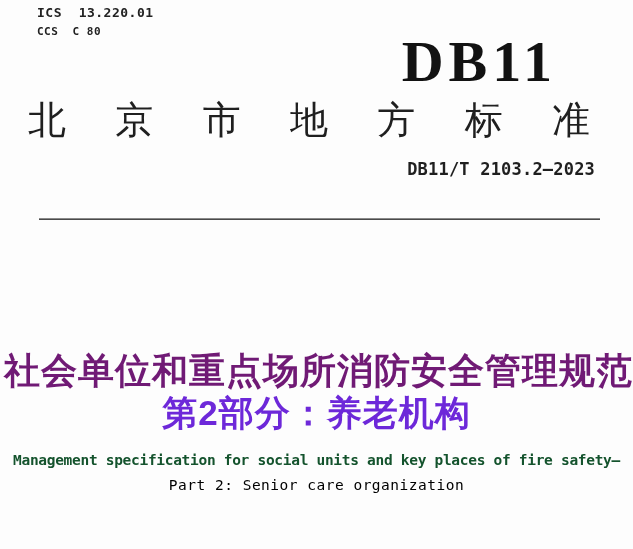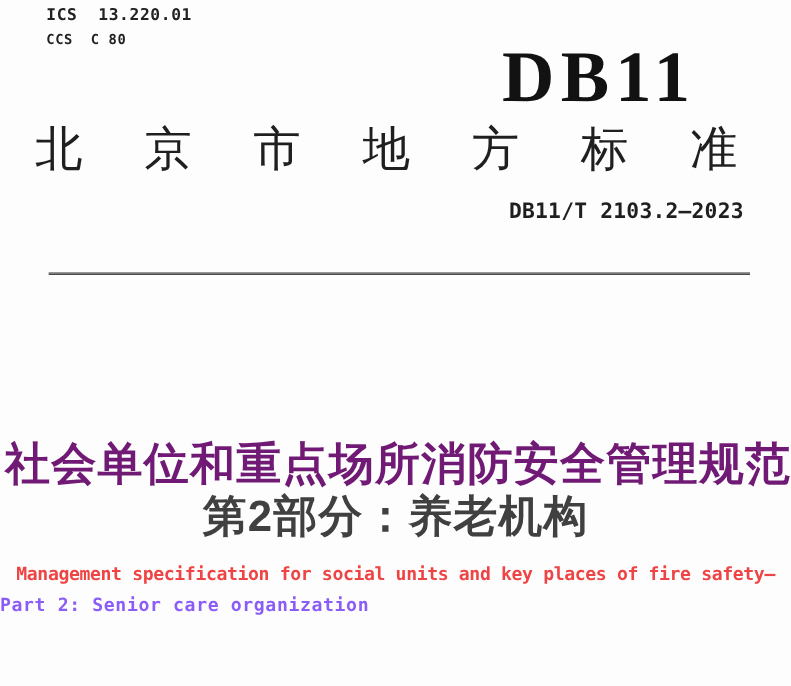--- a/index.html
+++ b/index.html
@@ -103,44 +103,45 @@
   }
   .doc-title-line2 {
     position: absolute;
     left: 0;
     top: 390px;
     width: 100%;
     text-align: center;
     font-size: 35px;
     font-weight: bold;
     letter-spacing: 1px;
-    color: #404040;
+    color: #6d28d9;
   }
 
   
   .doc-title-en1 {
     position: absolute;
     left: 0;
     top: 452px;
     width: 100%;
     text-align: center;
     font-size: 14.5px;
     font-weight: 600;
     letter-spacing: -0.3px;
-    color: #ef4444;
+    color: #14532d;
   }
   .doc-title-en2 {
     position: absolute;
     left: 0;
     top: 477px;
     width: 100%;
+    text-align: center;
     font-size: 14.5px;
-    font-weight: 700;
+    font-weight: 400;
     letter-spacing: 0.5px;
-    color: #8b5cf6;
+    color: #000000;
   }
 </style>
 </head>
 <body>
 
 <div class="page">
 
   <div class="ics-code mono">ICS  13.220.01</div>
 
   <div class="ccs-code mono">CCS  C 80</div>

